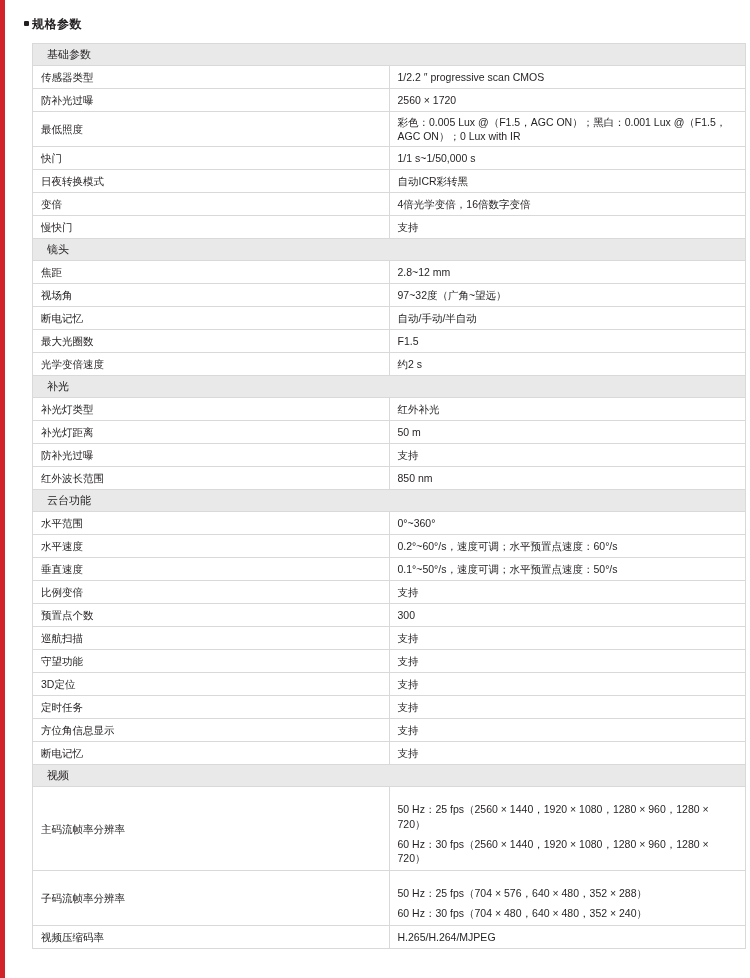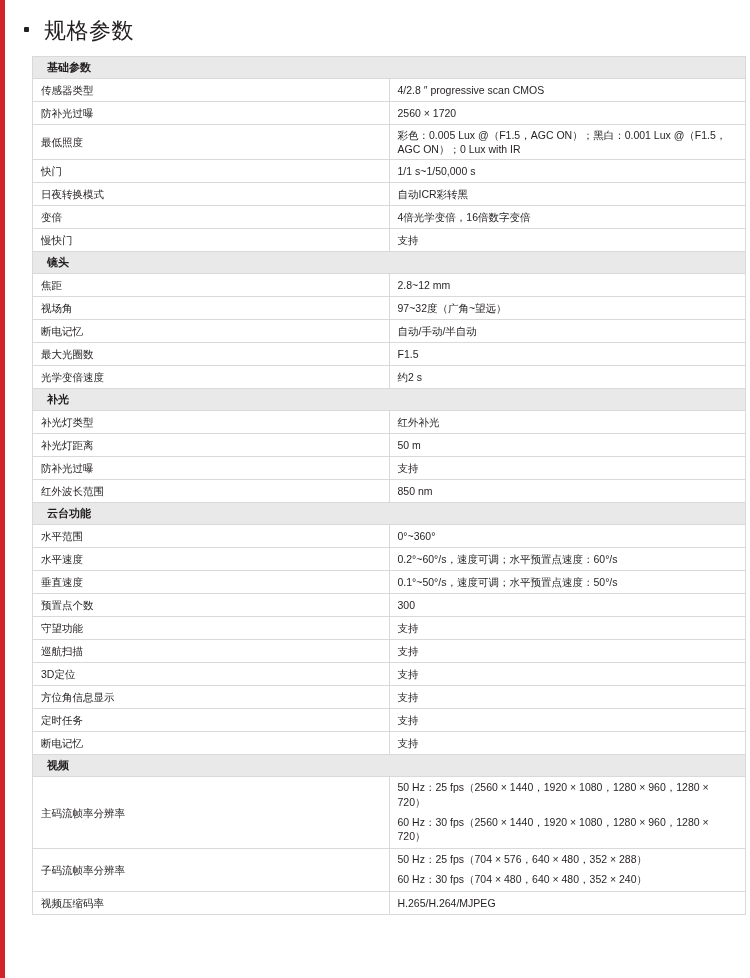--- a/index.html
+++ b/index.html
@@ -25,23 +25,23 @@
     position: absolute;
     left: 0;
     top: 0;
     bottom: 0;
     width: 5px;
     background: #d2232a;
   }
   .page-title {
     display: flex;
     align-items: center;
-    gap: 15px;
-    font-size: 22px;
-    font-weight: normal;
+    gap: 3px;
+    font-size: 12px;
+    font-weight: bold;
     color: #231f20;
     margin: 2px 0 10px 6px;
     letter-spacing: 0.5px;
   }
   .title-bullet {
     display: inline-block;
     width: 5px;
     height: 5px;
     background: #231f20;
     border-radius: 1px;
@@ -56,21 +56,21 @@
   }
   table.spec td {
     border: 1px solid #d9d9d9;
     padding: 0 8px;
     vertical-align: middle;
     line-height: 1.35;
     height: 22px;
   }
   tr.section td {
     background: #e9e9e9;
-    font-weight: bold;
+    font-weight: normal;
     font-size: 11px;
     color: #231f20;
     padding-left: 14px;
     height: 21px;
   }
   td.label {
     width: 205px;
     padding-left: 10px;
     color: #231f20;
   }
@@ -78,21 +78,21 @@
     color: #231f20;
   }
   td.value .line {
     display: block;
     padding: 3px 0;
   }
   tr.tall td {
     height: 38px;
   }
   tr.tall td.value {
-    padding-top: 0;
+    padding-top: 12px;
     padding-bottom: 2px;
   }
 </style>
 </head>
 <body>
 
 <div class="page">
   <div class="left-rule"></div>
 
   <div class="page-title">
@@ -101,21 +101,21 @@
   </div>
 
   <table class="spec">
     <tbody id="spec-body">
         <tr class="section">
           <td colspan="2">基础参数</td>
         </tr>
         <tr>
           <td class="label">传感器类型</td>
           <td class="value">
-            <span class="line">4/2.8 ″ progressive scan CMOS</span>
+            <span class="line">1/2.2 ″ progressive scan CMOS</span>
           </td>
         </tr>
         <tr>
           <td class="label">防补光过曝</td>
           <td class="value">
             <span class="line">2560 × 1720</span>
           </td>
         </tr>
         <tr>
           <td class="label">最低照度</td>
@@ -222,51 +222,57 @@
             <span class="line">0.2°~60°/s，速度可调；水平预置点速度：60°/s</span>
           </td>
         </tr>
         <tr>
           <td class="label">垂直速度</td>
           <td class="value">
             <span class="line">0.1°~50°/s，速度可调；水平预置点速度：50°/s</span>
           </td>
         </tr>
         <tr>
+          <td class="label">比例变倍</td>
+          <td class="value">
+            <span class="line">支持</span>
+          </td>
+        </tr>
+        <tr>
           <td class="label">预置点个数</td>
           <td class="value">
             <span class="line">300</span>
           </td>
         </tr>
         <tr>
+          <td class="label">巡航扫描</td>
+          <td class="value">
+            <span class="line">支持</span>
+          </td>
+        </tr>
+        <tr>
           <td class="label">守望功能</td>
           <td class="value">
             <span class="line">支持</span>
           </td>
         </tr>
         <tr>
-          <td class="label">巡航扫描</td>
-          <td class="value">
-            <span class="line">支持</span>
-          </td>
-        </tr>
-        <tr>
           <td class="label">3D定位</td>
           <td class="value">
             <span class="line">支持</span>
           </td>
         </tr>
         <tr>
+          <td class="label">定时任务</td>
+          <td class="value">
+            <span class="line">支持</span>
+          </td>
+        </tr>
+        <tr>
           <td class="label">方位角信息显示</td>
-          <td class="value">
-            <span class="line">支持</span>
-          </td>
-        </tr>
-        <tr>
-          <td class="label">定时任务</td>
           <td class="value">
             <span class="line">支持</span>
           </td>
         </tr>
         <tr>
           <td class="label">断电记忆</td>
           <td class="value">
             <span class="line">支持</span>
           </td>
         </tr>

